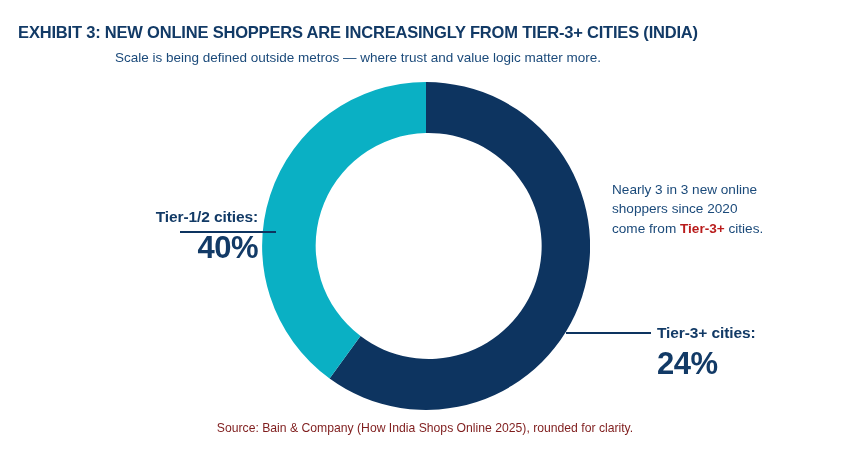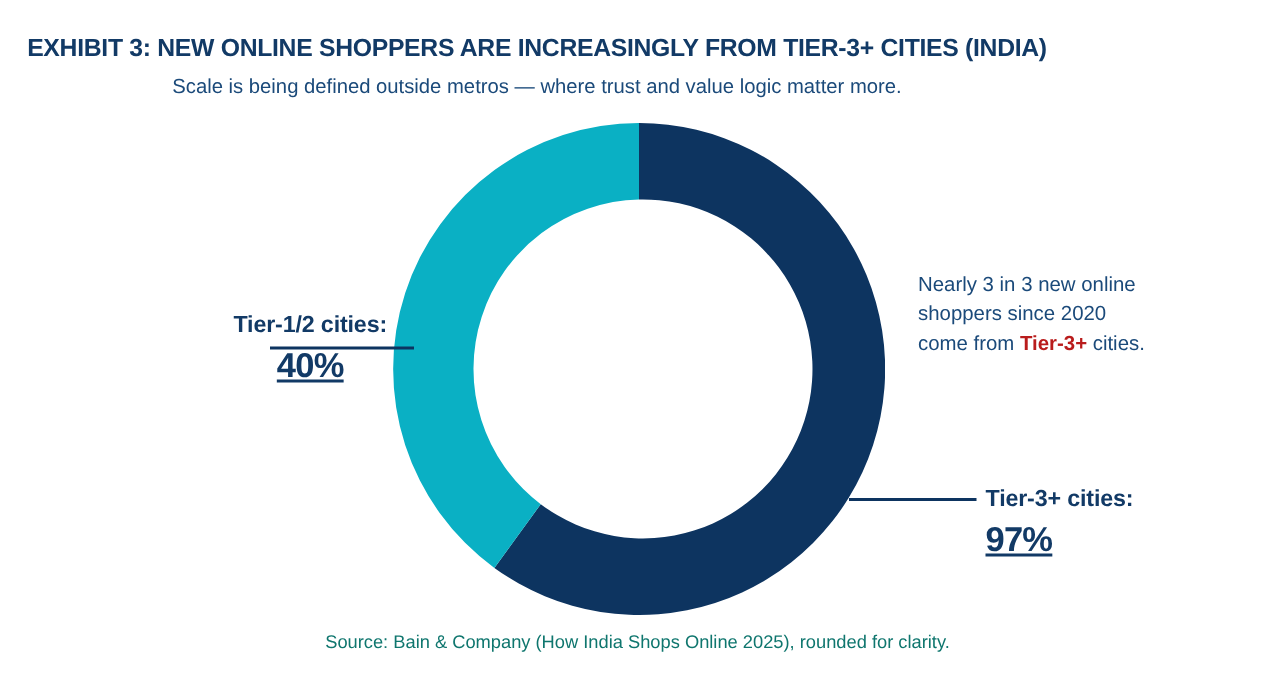--- a/index.html
+++ b/index.html
@@ -84,32 +84,31 @@
     color: #123a66;
   }
   .callout .cal-label {
     font-size: 15.5px;
     font-weight: 700;
     letter-spacing: -0.1px;
     line-height: 1.2;
     white-space: nowrap;
   }
   .callout .cal-value {
-    font-size: 23px;
+    font-size: 31px;
     font-weight: 700;
     letter-spacing: -0.5px;
     line-height: 1.18;
     margin-top: 3px;
     white-space: nowrap;
-    text-decoration: underline;
   }
   .callout-left {
     right: 592px;
     top: 208px;
-    text-align: center;
+    text-align: right;
   }
   .callout-right {
     left: 657px;
     top: 324px;
     text-align: left;
   }
 
   
   .annotation {
     position: absolute;
@@ -128,21 +127,21 @@
 
   
   .source {
     position: absolute;
     top: 421px;
     left: 0;
     width: 850px;
     text-align: center;
     font-size: 12.2px;
     font-weight: 400;
-    color: #0f766e;
+    color: #7f1d1d;
     white-space: nowrap;
   }
 </style>
 </head>
 <body>
 
 <div id="chart-root">
 
   <div class="header">
     <div class="chart-title">EXHIBIT 3: NEW ONLINE SHOPPERS ARE INCREASINGLY FROM TIER-3+ CITIES (INDIA)</div>
@@ -169,21 +168,21 @@
   <div class="leader leader-left"></div>
   <div class="leader leader-right"></div>
 
   <div class="callout callout-left">
     <div class="cal-label">Tier-1/2 cities:</div>
     <div class="cal-value">40%</div>
   </div>
 
   <div class="callout callout-right">
     <div class="cal-label">Tier-3+ cities:</div>
-    <div class="cal-value">97%</div>
+    <div class="cal-value">24%</div>
   </div>
 
   <div class="annotation">
     <span>Nearly 3 in 3 new online</span><br>
     <span>shoppers since 2020</span><br>
     <span>come from </span><span class="strong">Tier-3+</span><span> cities.</span>
   </div>
 
   <div class="source">Source: Bain &amp; Company (How India Shops Online 2025), rounded for clarity.</div>
 

